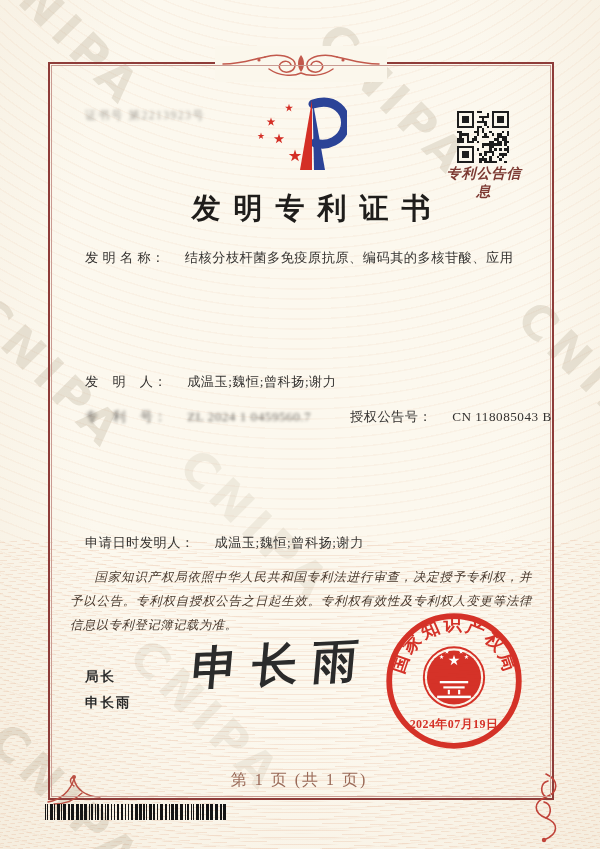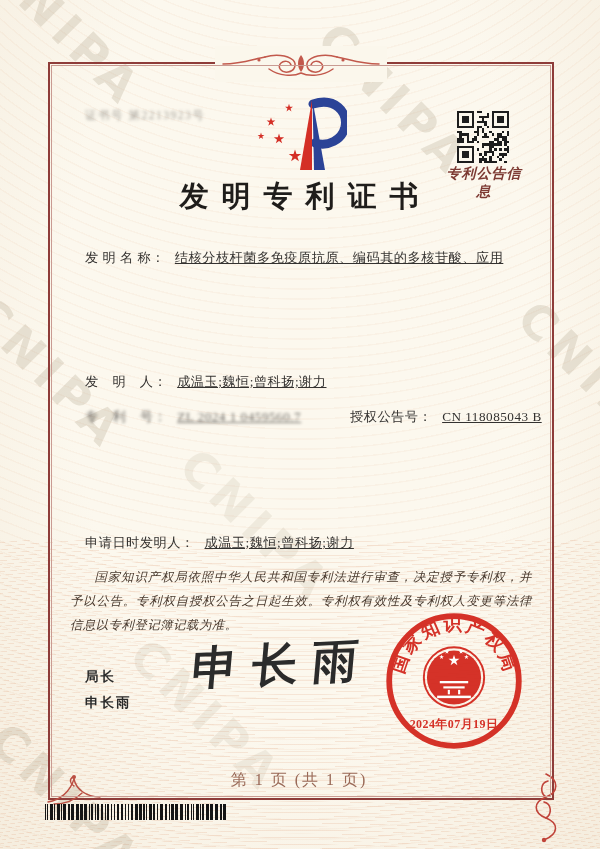--- a/index.html
+++ b/index.html
@@ -24,25 +24,25 @@
   .frame::after{content:"";position:absolute;inset:1px;border:1px solid #c99b92;}
   .orn-top{position:absolute;top:-18px;left:50%;transform:translateX(-50%);width:172px;height:36px;background:#fbf7ec;}
   .orn-bl{position:absolute;left:-6px;bottom:-10px;width:62px;height:36px;}
   .orn-br{position:absolute;right:-16px;bottom:-46px;width:42px;height:72px;}
   .cert-no{position:absolute;left:85px;top:108px;font-size:11.5px;letter-spacing:1.5px;color:#8d8a83;
     filter:blur(1.6px);opacity:.8;}
   .logo{position:absolute;left:249px;top:96px;width:98px;height:78px;}
   .qr{position:absolute;left:457px;top:111px;width:52px;height:52px;}
   .qr-label{position:absolute;left:441px;top:165px;width:86px;text-align:center;
     font-size:14px;font-style:italic;font-weight:600;color:#7d3a33;letter-spacing:1px;}
-  .title{position:absolute;left:48px;width:502px;top:177px;margin:0;text-align:center;text-indent:13px;
+  .title{position:absolute;left:48px;width:502px;top:177px;margin:12px;text-align:center;text-indent:13px;
     font-size:29px;font-weight:600;letter-spacing:13px;color:#1f1d1b;}
   .row{position:absolute;left:85px;right:55px;font-size:13.2px;letter-spacing:.5px;white-space:nowrap;}
   .row .lbl{color:#343230;}
-  .row .val{color:#343230;margin-left:10px;text-decoration:underline;}
+  .row .val{color:#343230;margin-left:20px;}
   .col2{position:absolute;left:265px;top:0;}
   .blurred{filter:blur(1.8px);opacity:.72;color:#7f7b73;}
   .legal{position:absolute;left:70px;width:462px;top:566px;margin:0;
     font-size:12.3px;line-height:1.95;letter-spacing:.6px;color:#47382d;
     font-style:italic;text-indent:2em;text-align:justify;}
   .sig-block{position:absolute;left:85px;top:664px;font-size:13.5px;font-weight:700;
     color:#2a2a2a;line-height:1.9;font-family:"Liberation Sans","DejaVu Sans",sans-serif;letter-spacing:2px;}
   .sig-script{position:absolute;left:192px;top:634px;font-size:46px;font-weight:600;color:#2b2b2b;
     letter-spacing:14px;transform:rotate(-3deg) skewX(-8deg);white-space:nowrap;}
   .seal{position:absolute;left:383px;top:610px;width:142px;height:142px;opacity:.95;}

